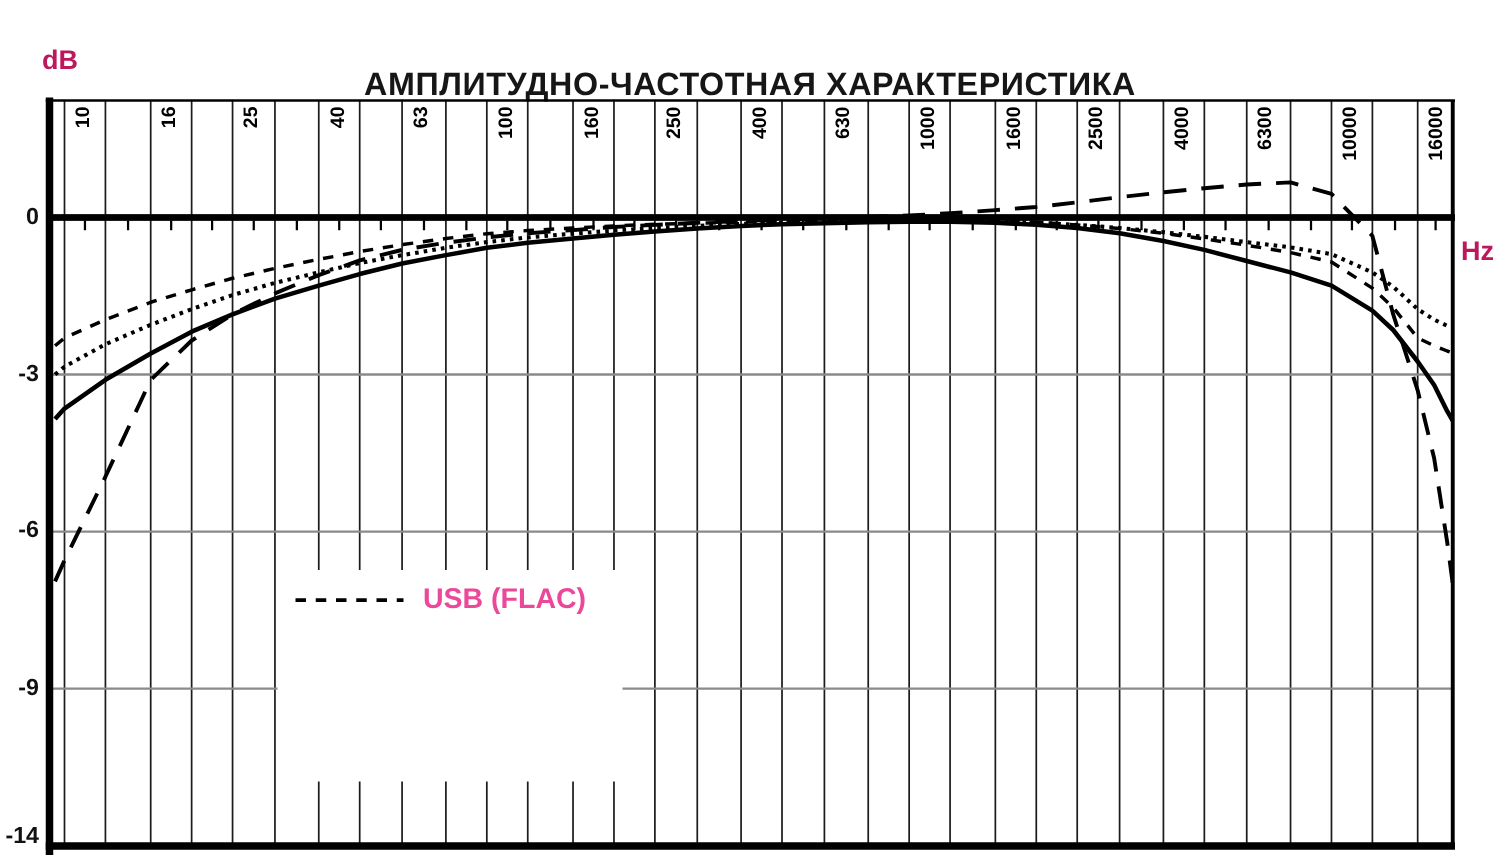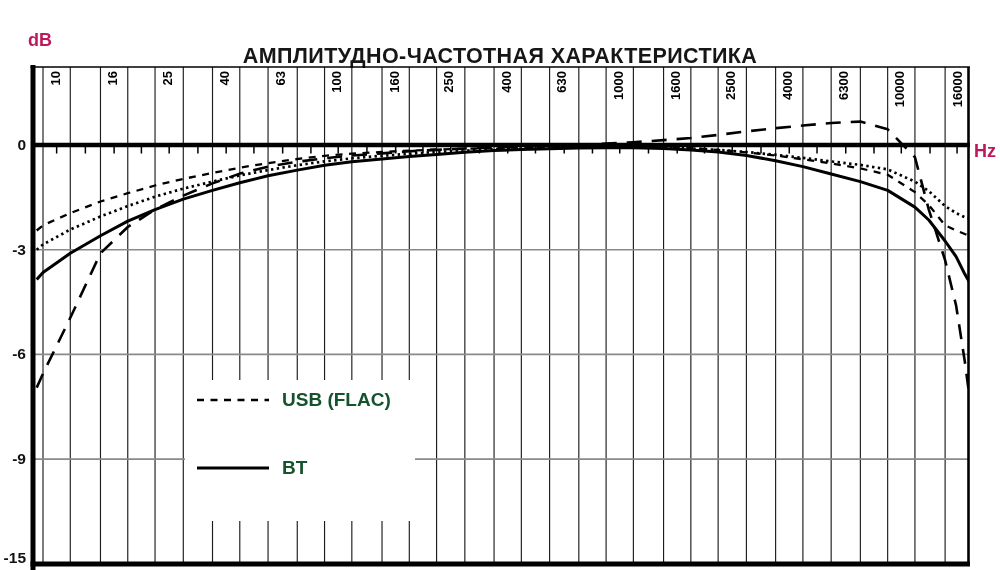--- a/index.html
+++ b/index.html
@@ -4,30 +4,30 @@
 <style>
   html,body{margin:0;padding:0;background:#ffffff;}
   body{width:1000px;height:570px;font-family:"Liberation Sans",sans-serif;}
   .chart{position:relative;width:1000px;height:570px;background:#fff;overflow:hidden;}
   .chart-title{
     position:absolute;top:1px;left:0;right:0;text-align:center;
     font-size:21.5px;font-weight:600;letter-spacing:.4px;color:#161616;white-space:nowrap;margin-top:43px;
   }
   .axis-unit{position:absolute;font-weight:bold;color:#be185d;font-size:18px;}
   .y-unit{left:28px;top:30px;}
-  .x-unit{left:974px;top:141px;}
+  .x-unit{left:974px;top:157px;}
   #plot-svg{position:absolute;left:0;top:0;}
   .ytick{
     position:absolute;left:0;width:26px;height:20px;line-height:20px;
     text-align:right;font-size:15.5px;font-weight:bold;color:#111;
   }
   .legend{position:absolute;}
   .legend-row{position:absolute;left:0;height:24px;display:flex;align-items:center;}
   .legend-sample{width:74px;height:8px;margin-left:11px;flex:0 0 auto;}
-  .legend-label{margin-left:12px;font-size:19px;font-weight:bold;color:#14532d;white-space:nowrap;line-height:24px;}
+  .legend-label{margin-left:12px;font-size:19px;font-weight:bold;color:#ec4899;white-space:nowrap;line-height:24px;}
 </style>
 </head>
 <body>
 
 <div class="chart">
   <div class="chart-title">АМПЛИТУДНО-ЧАСТОТНАЯ ХАРАКТЕРИСТИКА</div>
   <div class="axis-unit y-unit">dB</div>
   <div class="axis-unit x-unit">Hz</div>
 
   <svg id="plot-svg" width="1000" height="570" viewBox="0 0 1000 570">
@@ -142,30 +142,24 @@
         <polyline points="36.7,279.4 43.0,272.4 70.3,253.2 100.5,235.7 127.8,221.1 155.0,209.6 183.3,199.1 212.5,190.4 239.8,182.7 268.1,175.7 297.3,170.1 324.6,165.2 351.8,161.8 382.0,159.0 409.3,156.5 436.6,154.4 464.8,152.3 494.1,150.6 521.3,149.5 549.6,148.8 578.8,148.1 606.1,147.8 633.4,147.8 663.6,148.5 690.9,149.9 718.1,152.0 746.4,155.5 775.6,160.7 802.9,166.6 831.2,174.0 860.4,181.6 887.7,190.4 914.9,207.1 928.8,220.0 945.1,241.0 956.1,256.7 964.8,274.1 969.9,282.9" stroke-width="3"></polyline>
         <polyline points="36.7,249.7 43.0,244.5 70.3,229.5 100.5,216.5 127.8,206.1 155.0,196.7 183.3,188.6 212.5,181.6 239.8,175.4 268.1,170.1 297.3,165.2 324.6,161.4 351.8,158.3 382.0,155.8 409.3,153.7 436.6,152.0 464.8,150.6 494.1,149.2 521.3,148.5 549.6,147.8 578.8,147.1 606.1,146.7 633.4,146.7 663.6,147.4 690.9,148.5 718.1,149.9 746.4,152.0 775.6,154.8 802.9,157.9 831.2,161.4 860.4,164.9 887.7,169.4 914.9,181.6 928.8,191.1 945.1,206.1 956.1,213.1 964.8,217.2 969.9,218.3" stroke-width="2.7" stroke-dasharray="2.4 3.4"></polyline>
       </g>
     </svg>
 
   <div id="ytick-container">
       <div class="ytick" style="top: 135px;">0</div>
       <div class="ytick" style="top: 239.7px;">-3</div>
       <div class="ytick" style="top: 344.4px;">-6</div>
       <div class="ytick" style="top: 449.1px;">-9</div>
-      <div class="ytick" style="top: 548px;">-15</div>
+      <div class="ytick" style="top: 548px;">-14</div>
     </div>
 
   <div class="legend" id="legend-box" style="left: 185px; top: 380px; width: 230px; height: 141px;">
     <div class="legend-row" style="top:8px">
       <svg class="legend-sample" width="74" height="8" viewBox="0 0 74 8">
           <line x1="1" y1="4" x2="73" y2="4" stroke="#000000" stroke-width="2.5" stroke-dasharray="7 6.5"></line>
         </svg>
       <span class="legend-label">USB (FLAC)</span>
     </div>
-    <div class="legend-row" style="top:76px">
-      <svg class="legend-sample" width="74" height="8" viewBox="0 0 74 8">
-          <line x1="1" y1="4" x2="73" y2="4" stroke="#000000" stroke-width="3"></line>
-        </svg>
-      <span class="legend-label">BT</span>
-    </div>
   </div>
 </div>
 
 </body></html>

